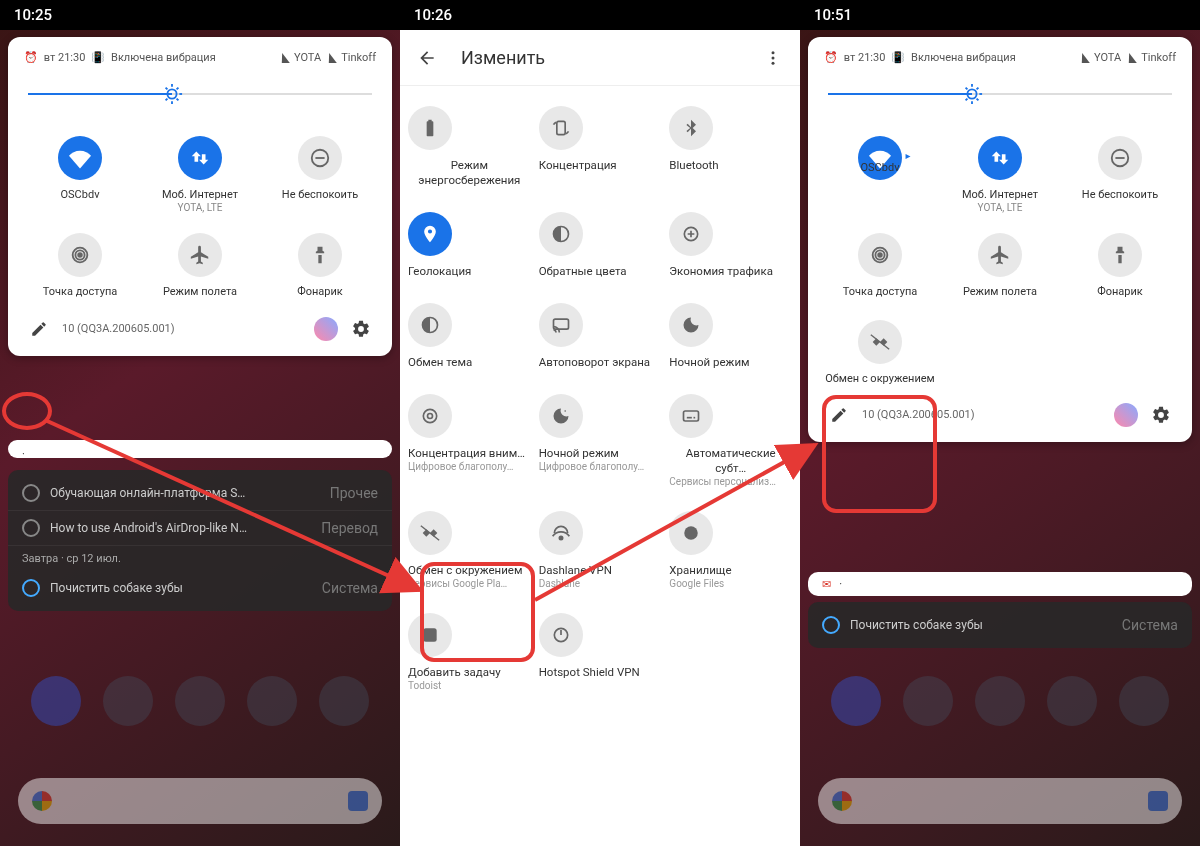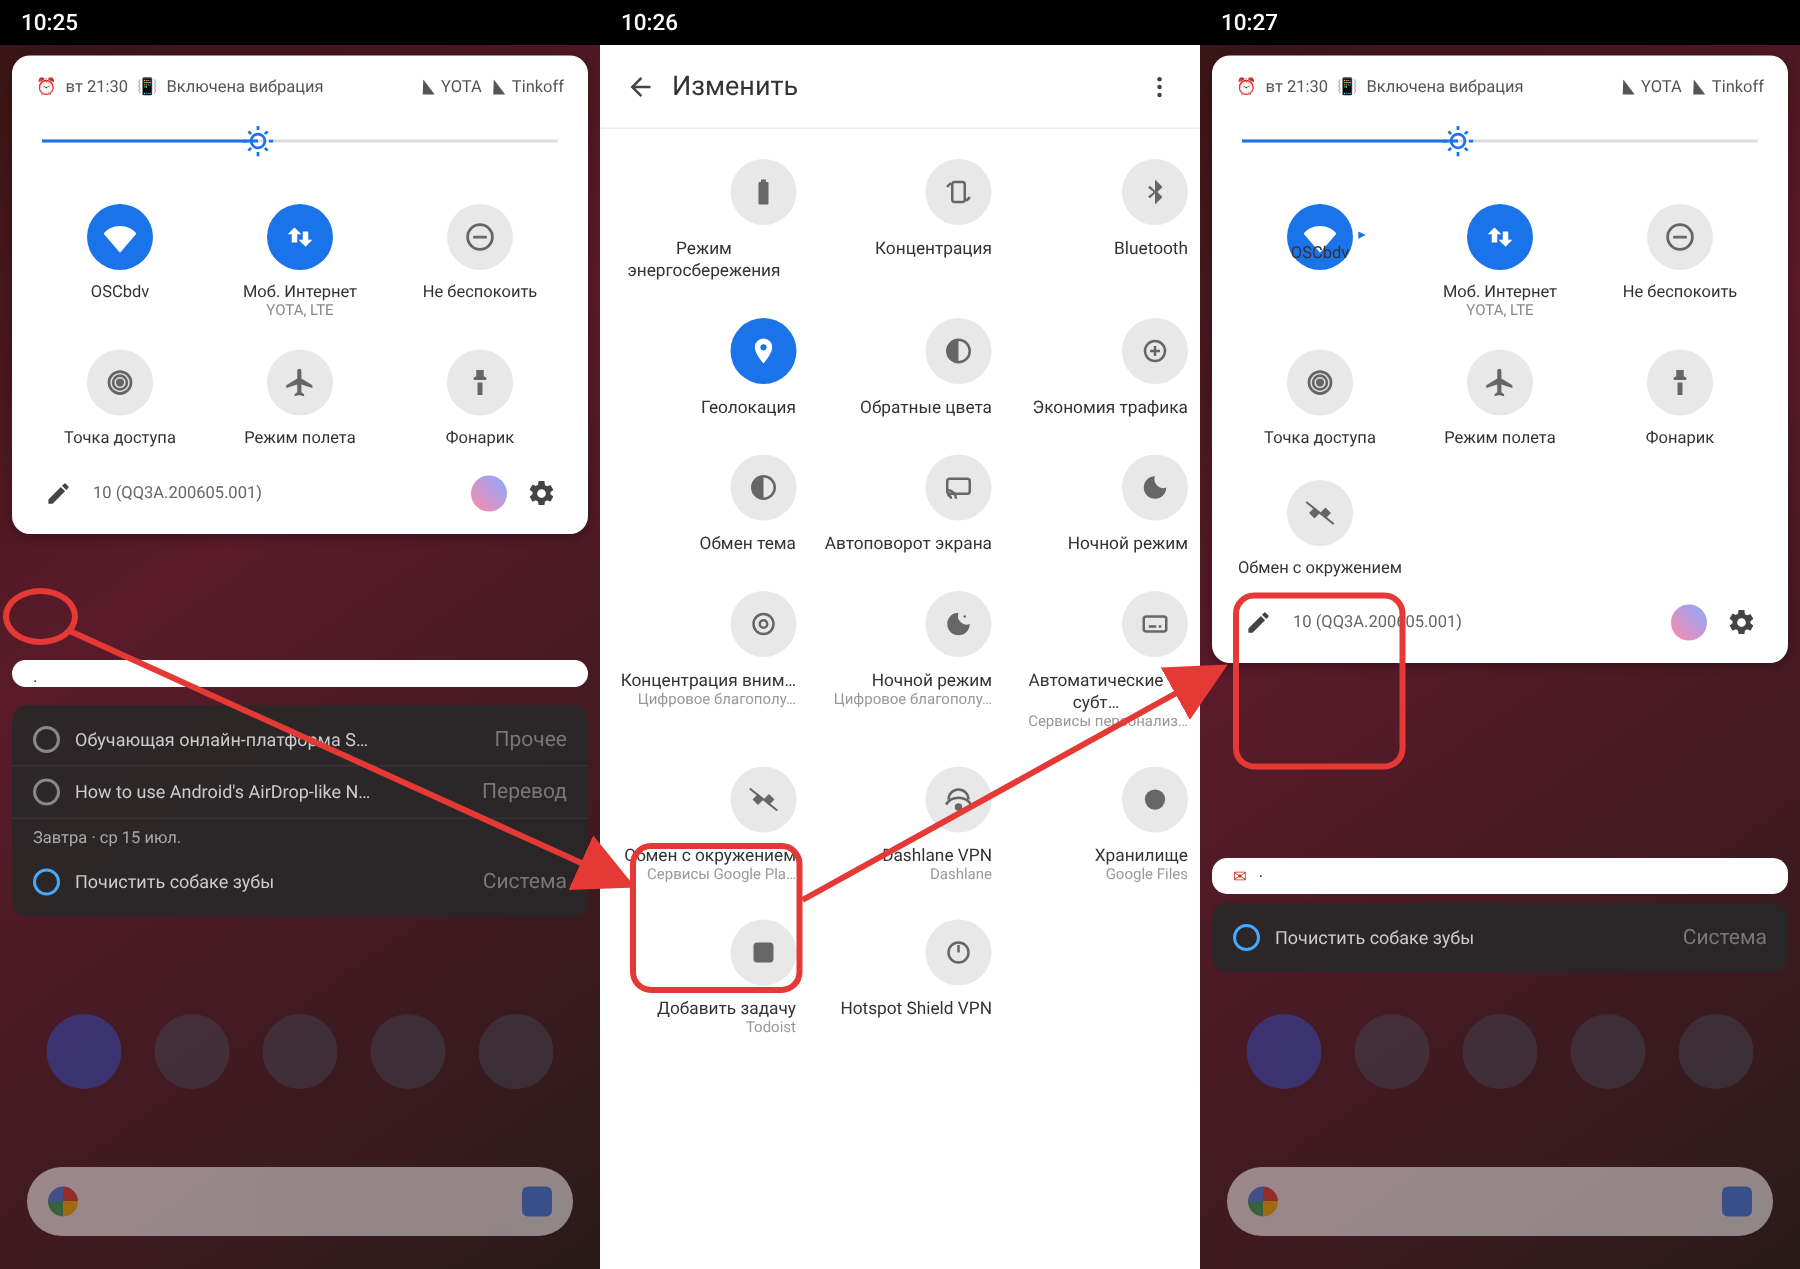--- a/index.html
+++ b/index.html
@@ -33,24 +33,24 @@
 .g-logo{width:20px;height:20px;background:conic-gradient(#ea4335 0 90deg,#fbbc05 90deg 180deg,#34a853 180deg 270deg,#4285f4 270deg);border-radius:50%}
 .mic{width:20px;height:20px;margin-left:auto;background:#4285f4;border-radius:4px}
 .notif-list{position:absolute;left:8px;right:8px;background:rgba(40,40,40,.9);border-radius:10px;padding:6px 0;color:#ccc;font-size:12px}
 .nrow{display:flex;align-items:center;padding:8px 14px;border-bottom:1px solid rgba(255,255,255,.06);gap:10px}
 .nrow:last-child{border:none}
 .ncirc{width:18px;height:18px;border:2px solid #888;border-radius:50%}
 .nrow .lab{font-size:14px;color:#777;margin-left:auto}
 .nhead{padding:6px 14px;font-size:11px;color:#aaa}
 
 .edit-panel{position:absolute;top:30px;left:0;right:0;bottom:0;background:#fff}
-.edit-head{height:56px;display:flex;align-items:center;padding:0 14px;gap:8px;border-bottom:1px solid #eee}
+.edit-head{height:56px;display:flex;align-items:center;padding:0 14px;gap:21px;border-bottom:1px solid #eee}
 .edit-head h1{font-size:18px;font-weight:400;color:#333;flex:1}
 .edit-grid{display:grid;grid-template-columns:repeat(3,1fr);padding:8px 4px}
-.etile{display:flex;flex-direction:column;align-items:flex-end;text-align:center;padding:12px 4px}
+.etile{display:flex;flex-direction:column;align-items:flex-start;text-align:center;padding:12px 4px}
 .etile .tile-lb{font-size:11.5px;color:#333}
 .etile .tile-sb{font-size:10px;color:#999}
 
 .redbox{position:absolute;border:4px solid #e53935;border-radius:14px;pointer-events:none;z-index:50}
 .redcircle{position:absolute;border:4px solid #e53935;border-radius:50%;pointer-events:none;z-index:50}
 svg.arrow{position:absolute;z-index:60;pointer-events:none}
 .wifi-arrow{position:absolute;font-size:10px;color:#1a73e8}
 </style>
 </head>
 <body>
@@ -163,21 +163,21 @@
    <div class="nrow">
         <div class="ncirc"></div>
         <span>Обучающая онлайн-платформа S…</span>
         <span class="lab">Прочее</span>
       </div>
    <div class="nrow">
         <div class="ncirc"></div>
         <span>How to use Android's AirDrop-like N…</span>
         <span class="lab">Перевод</span>
       </div>
-   <div class="nhead">Завтра · ср 15 июл.</div>
+   <div class="nhead">Завтра · ср 12 июл.</div>
    <div class="nrow">
         <div class="ncirc" style="border-color:#4af"></div>
         <span>Почистить собаке зубы</span>
         <span class="lab">Система</span>
       </div>
  </div>
  <div class="bg-icons">
    <div class="app-ic" style="background:#2962ff"></div>
       <div class="app-ic"></div>
       <div class="app-ic"></div>
@@ -363,21 +363,21 @@
               <line x1="12" y1="6" x2="12" y2="12"></line>
             </svg>
           </div>
           <div class="tile-lb">Hotspot Shield VPN</div>
         </div>
       </div>
  </div>
 </div>
 
 <div class="phone">
- <div class="topbar"><span>10:27</span></div>
+ <div class="topbar"><span>10:51</span></div>
  <div class="bg"></div>
  <div class="qs-panel">
    <div class="status-row">
      <span>⏰</span>
         <span>вт 21:30</span>
      <span>📳</span>
         <span>Включена вибрация</span>
      <span class="grow"></span>
      <span class="sig"></span>
         <span>YOTA</span>

